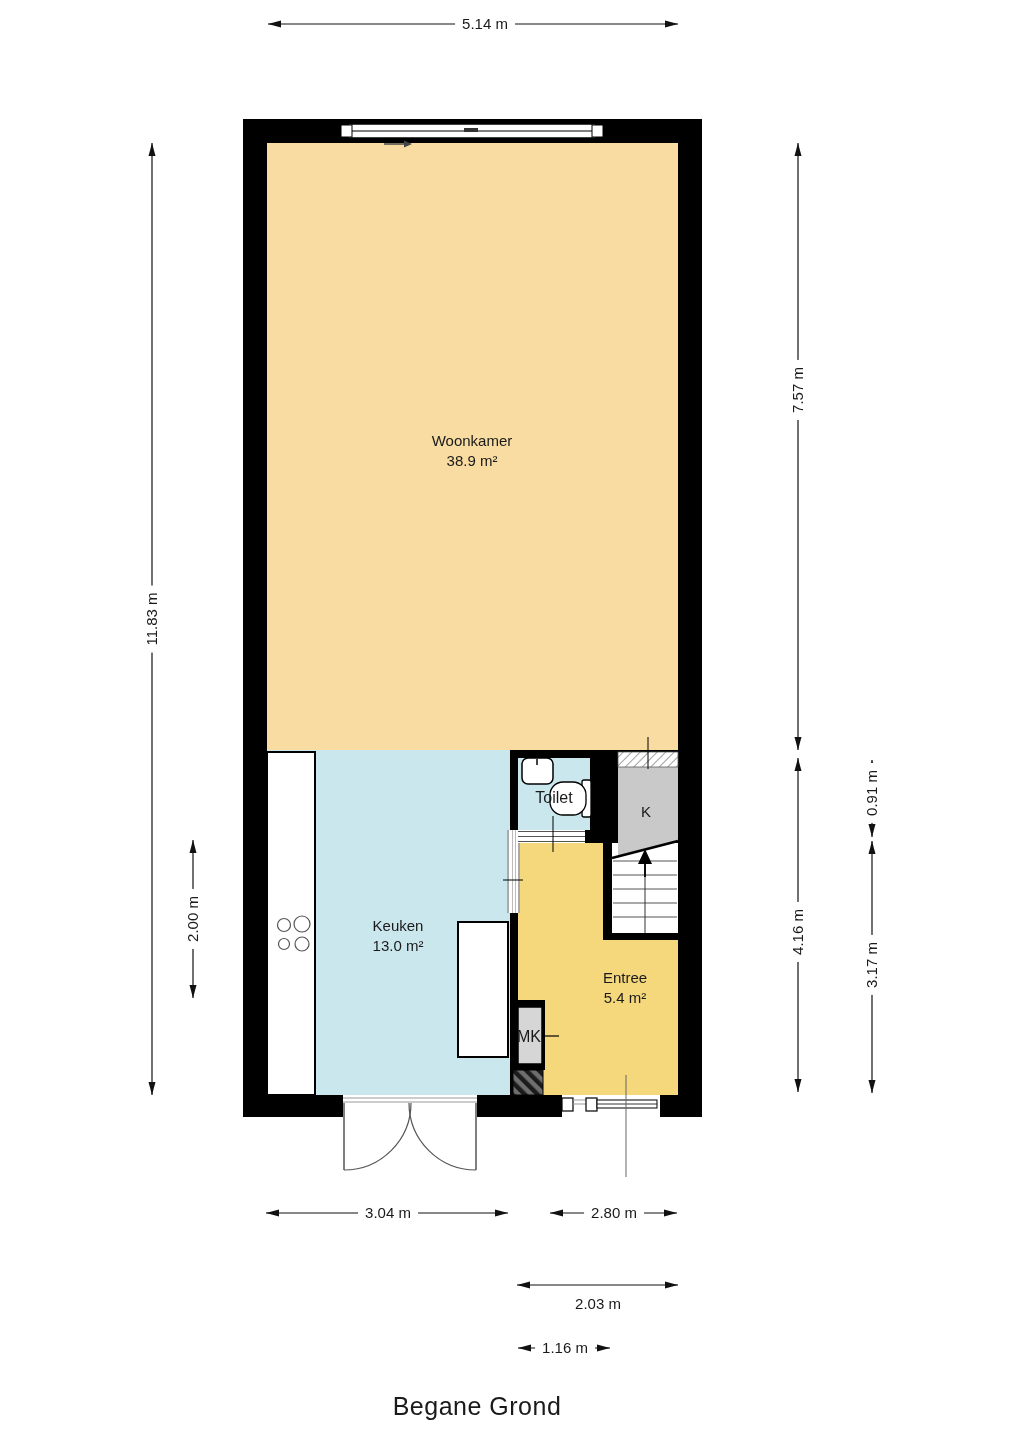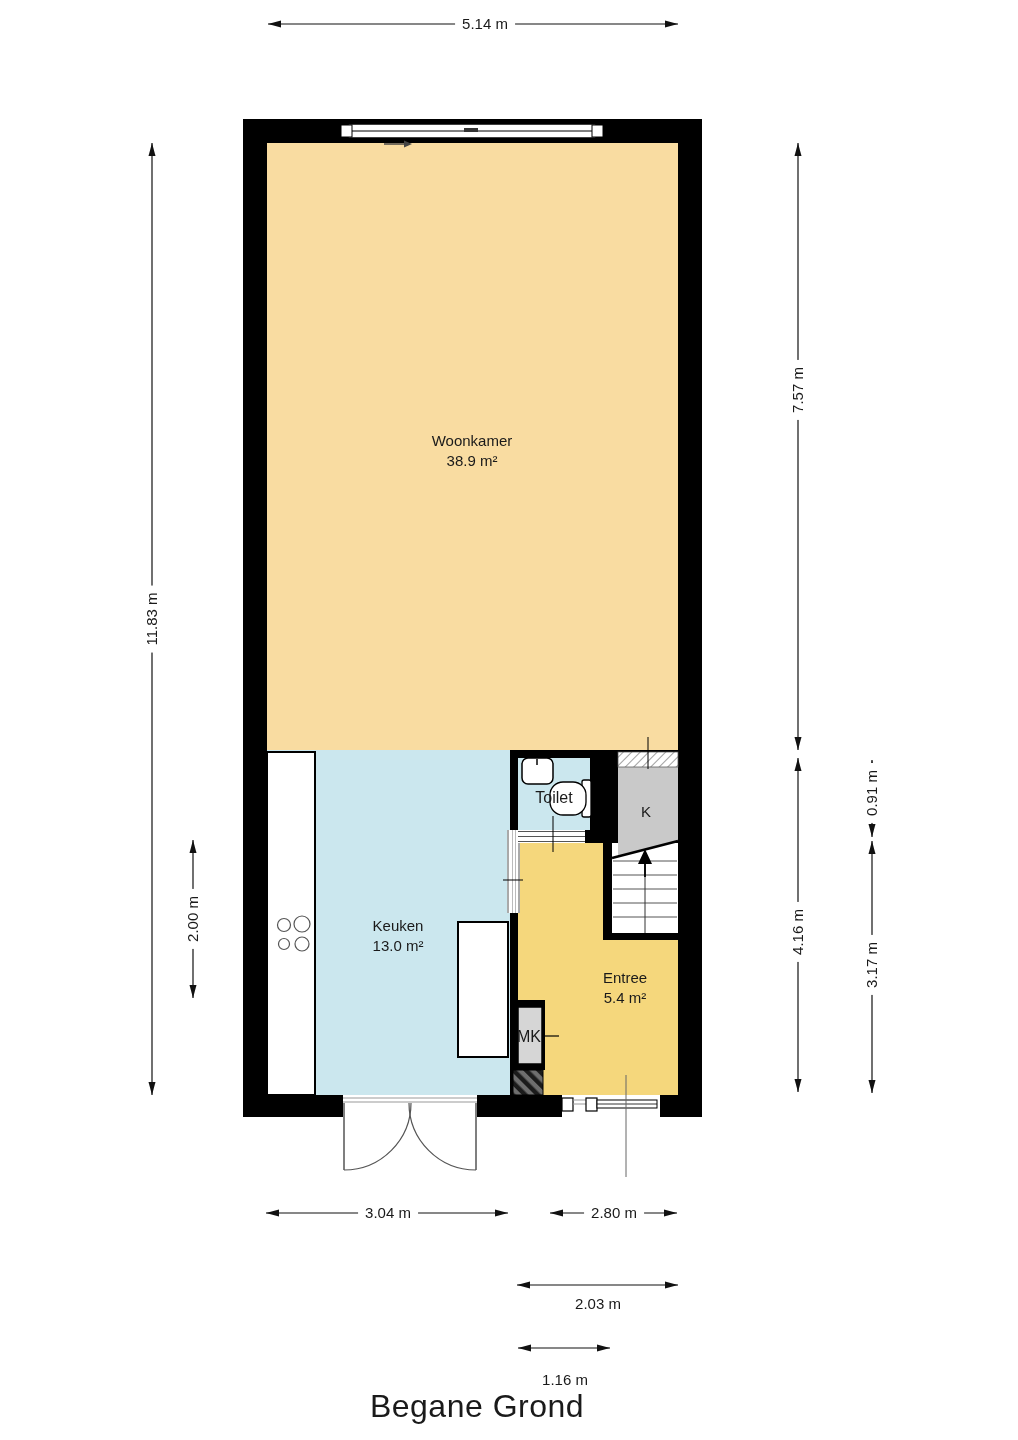--- a/index.html
+++ b/index.html
@@ -9,21 +9,21 @@
   }
   svg.plan { position:absolute; left:0; top:0; display:block; }
   .label {
     position:absolute; transform:translate(-50%,-50%);
     white-space:nowrap; text-align:center; color:#1a1a1a;
   }
   .dim { font-size:15px; background:#ffffff; padding:0 7px; line-height:18px; }
   .vert { transform:translate(-50%,-50%) rotate(-90deg); }
   .room { font-size:15px; line-height:20px; background:transparent; }
   .room-sm { font-size:16px; }
-  .title { font-size:32px; letter-spacing:0.5px; }
+  .title { font-size:25px; letter-spacing:0.5px; }
 </style>
 </head>
 <body>
 
 <div class="page">
 
   <svg class="plan" width="1018" height="1440" viewBox="0 0 1018 1440">
     <defs>
       <marker id="arrow" viewBox="0 0 13 9" refX="13" refY="4.5" markerWidth="13" markerHeight="9" markerUnits="userSpaceOnUse" orient="auto-start-reverse">
         <path d="M13,4.5 L0,1 L0,8 Z" fill="#111"></path>
@@ -152,21 +152,21 @@
   <div class="label dim" style="left:473px; top:24px;margin-left:12px;">5.14 m</div>
   <div class="label dim vert" style="left:152px; top:619px;">11.83 m</div>
   <div class="label dim vert" style="left:193px; top:919px;">2.00 m</div>
   <div class="label dim vert" style="left:798px; top:390px;">7.57 m</div>
   <div class="label dim vert" style="left:872px; top:793px;">0.91 m</div>
   <div class="label dim vert" style="left:798px; top:932px;">4.16 m</div>
   <div class="label dim vert" style="left:872px; top:965px;">3.17 m</div>
   <div class="label dim" style="left:388px; top:1213px;">3.04 m</div>
   <div class="label dim" style="left:614px; top:1213px;">2.80 m</div>
   <div class="label dim" style="left:598px; top:1285px;margin-top:19px;">2.03 m</div>
-  <div class="label dim" style="left:565px; top:1348px;margin-top:32px;">1.16 m</div>
+  <div class="label dim" style="left:565px; top:1348px;">1.16 m</div>
 
   <div class="label room" style="left:472px; top:451px;">
     <div>Woonkamer</div>
     <div>38.9 m²</div>
   </div>
   <div class="label room" style="left:398px; top:936px;">
     <div>Keuken</div>
     <div>13.0 m²</div>
   </div>
   <div class="label room" style="left:625px; top:988px;">

